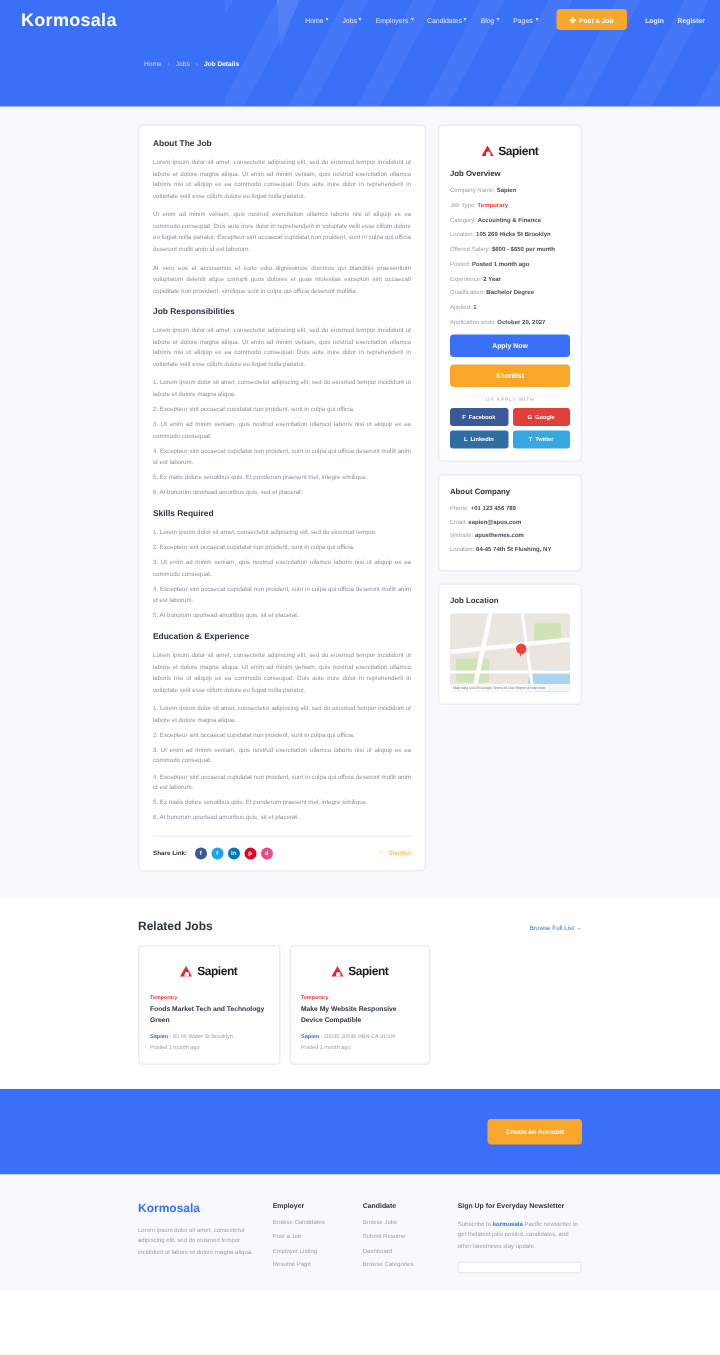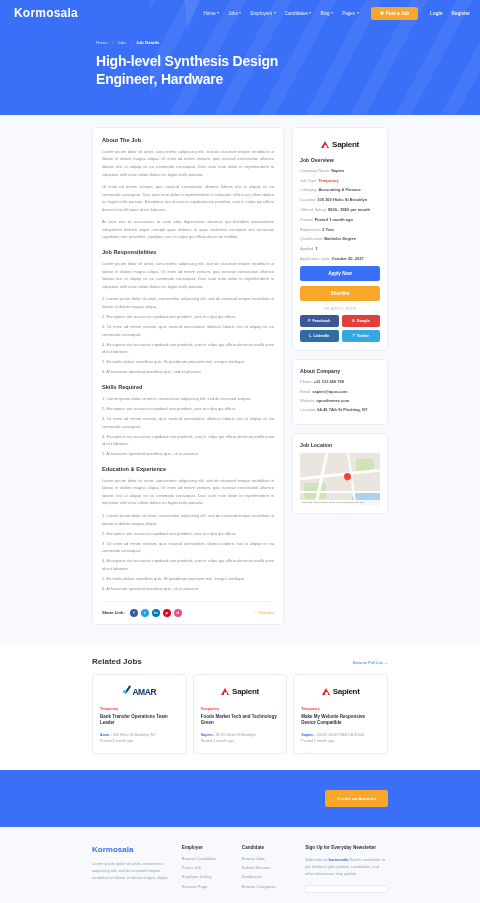--- a/index.html
+++ b/index.html
@@ -217,21 +217,20 @@
     </div>
 
     <div class="heroinner">
       <div class="crumb">
         <span>Home</span>
         <span class="sep">›</span>
         <span>Jobs</span>
         <span class="sep">›</span>
         <span class="cur">Job Details</span>
       </div>
-      <h1>High-level Synthesis Design Engineer, Hardware</h1>
     </div>
   </div>
 
   <div class="page">
     <div class="container">
 
       <div class="card main">
 
         <div class="sect-block">
           <h2 class="sect">About The Job</h2>
@@ -369,31 +368,20 @@
   </div>
 
   <div class="related">
     <div class="rel-head">
       <h2>Related Jobs</h2>
       <a href="#">Browse Full List →</a>
     </div>
     <div class="rel-grid" id="rel-host">
         <div class="jcard">
           <div class="jlogo">
-            <span class="amar">
-              <span class="chk"></span>
-              <span class="word">AMAR</span>
-            </span>
-          </div>
-          <div class="jtag">Temporary</div>
-          <div class="jtitle">Bank Transfer Operations Team Leader</div>
-          <div class="jmeta"><b>Amar</b><span> - 305 Hicks St Brooklyn, NY</span><div>Posted 1 month ago</div></div>
-        </div>
-        <div class="jcard">
-          <div class="jlogo">
             <span class="sapient">
               <span class="mark"></span>
               <span class="word">Sapient</span>
             </span>
           </div>
           <div class="jtag">Temporary</div>
           <div class="jtitle">Foods Market Tech and Technology Green</div>
           <div class="jmeta"><b>Sapien</b><span> - 85 65 Water St Brooklyn</span><div>Posted 1 month ago</div></div>
         </div>
         <div class="jcard">

